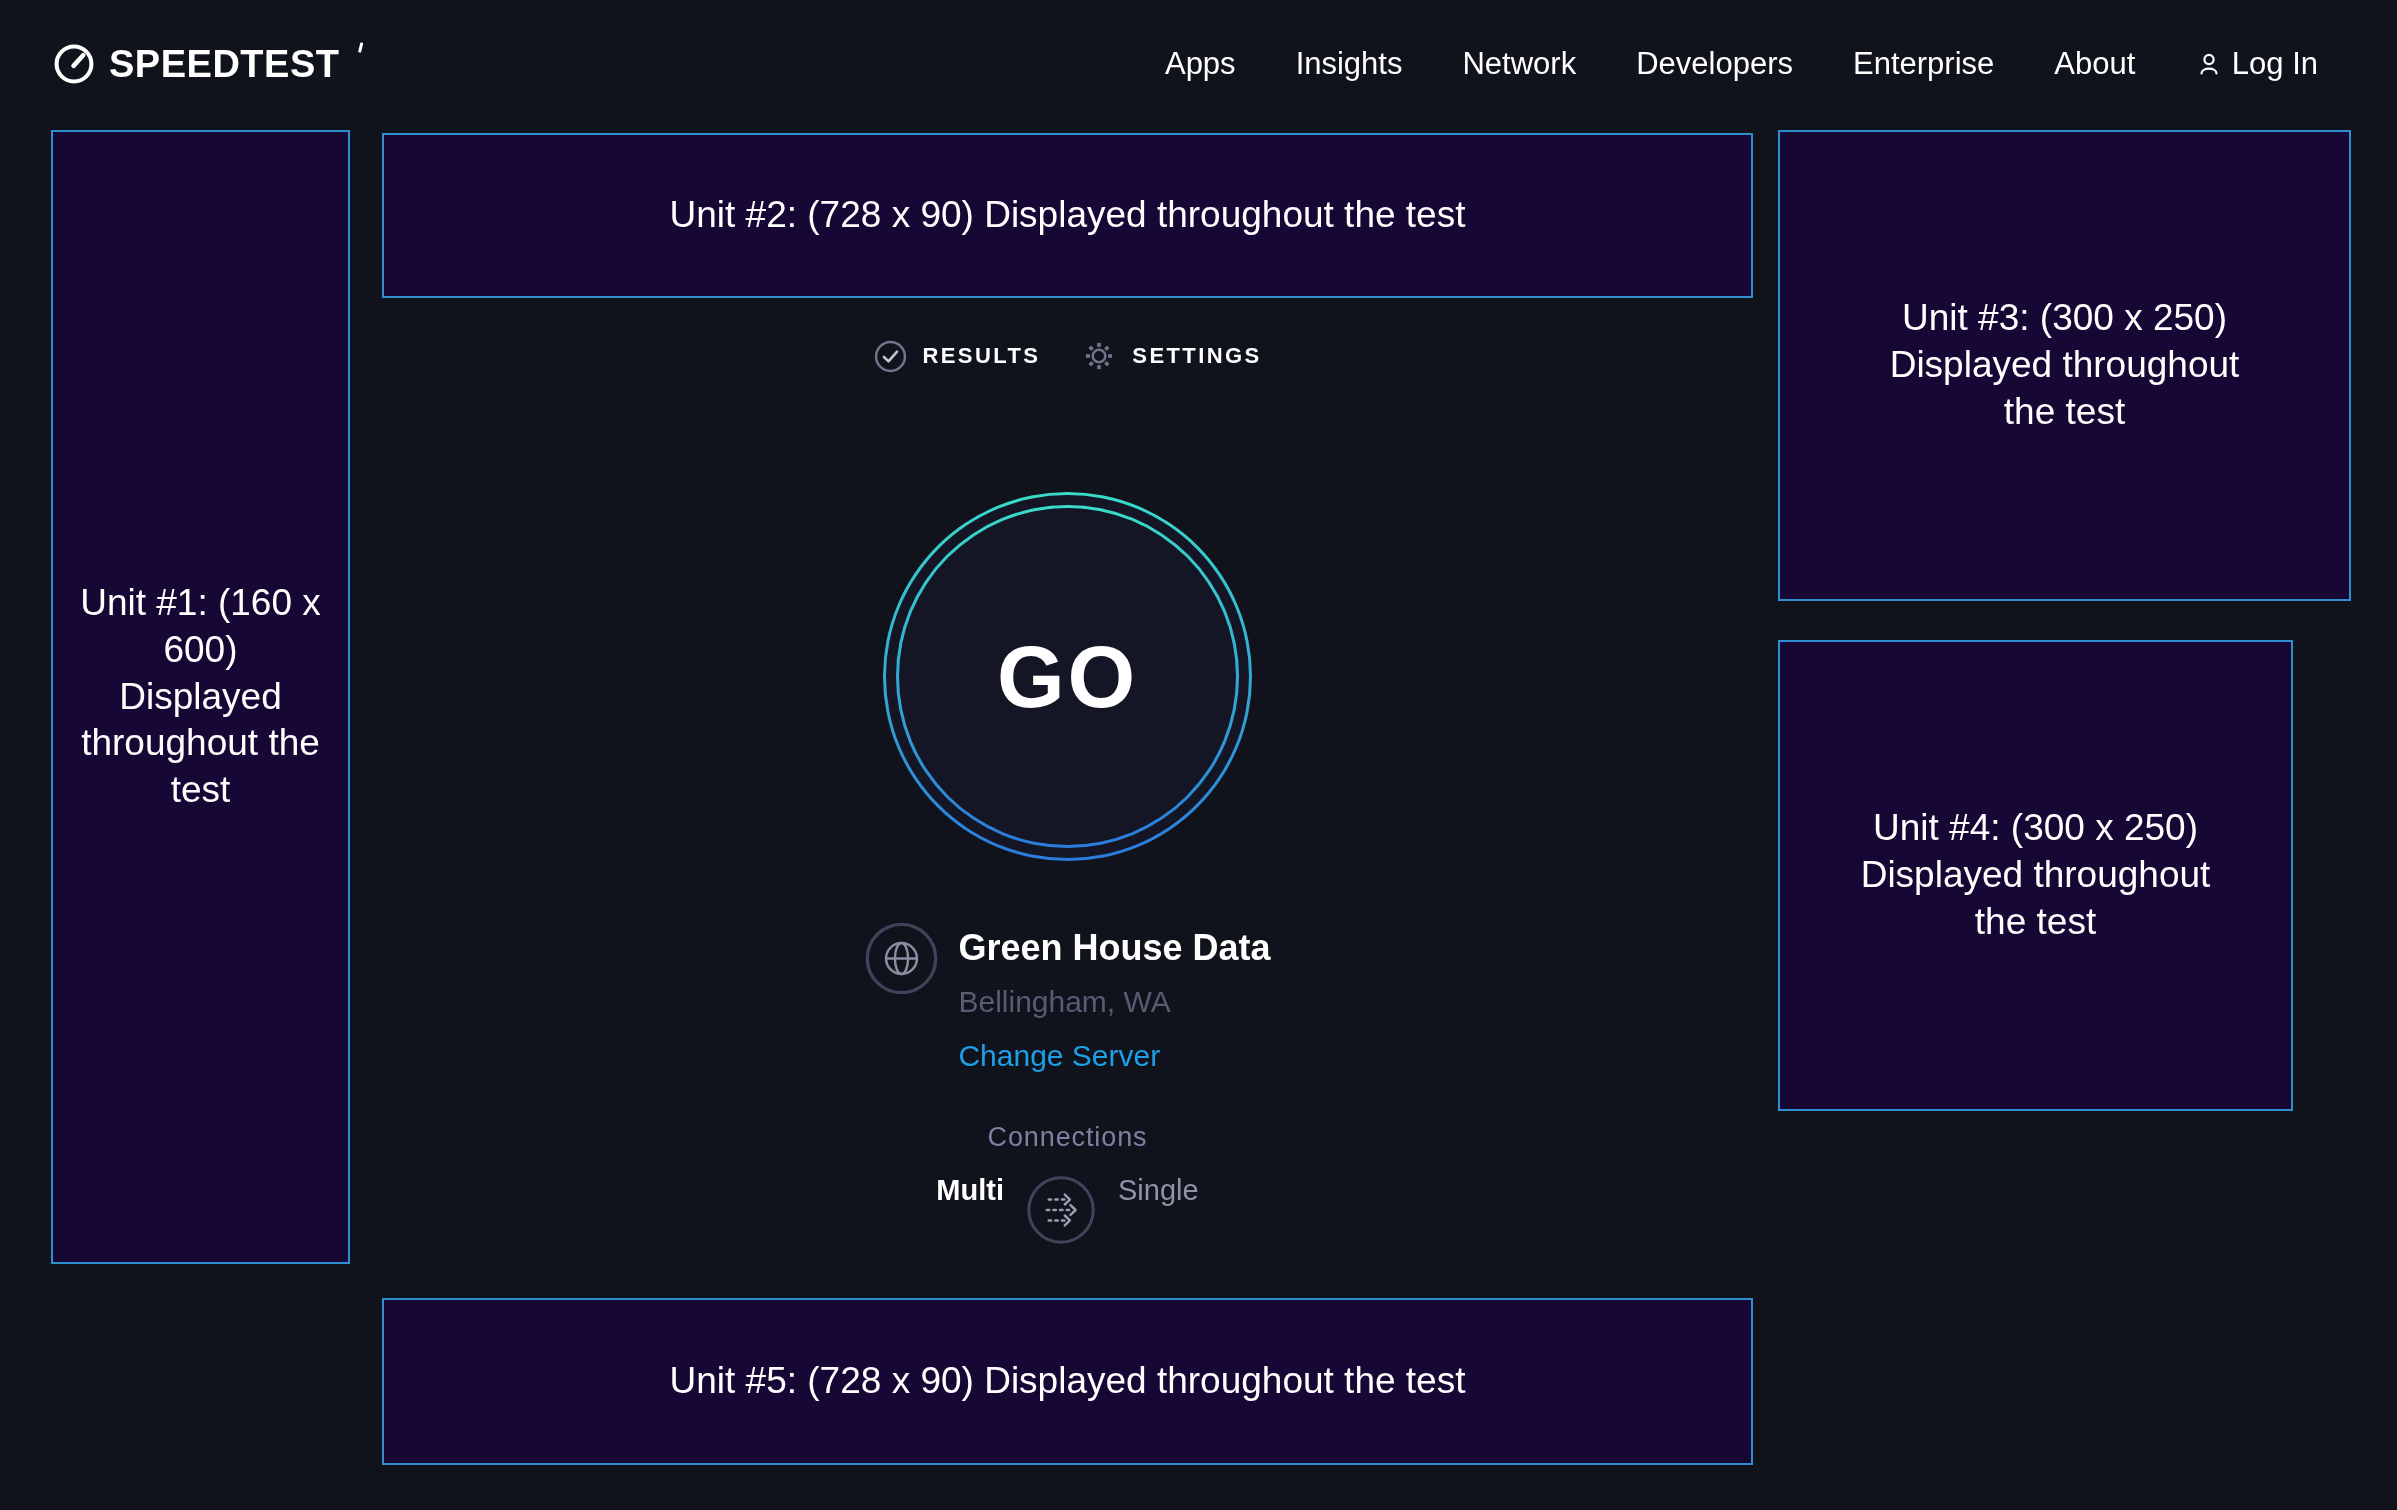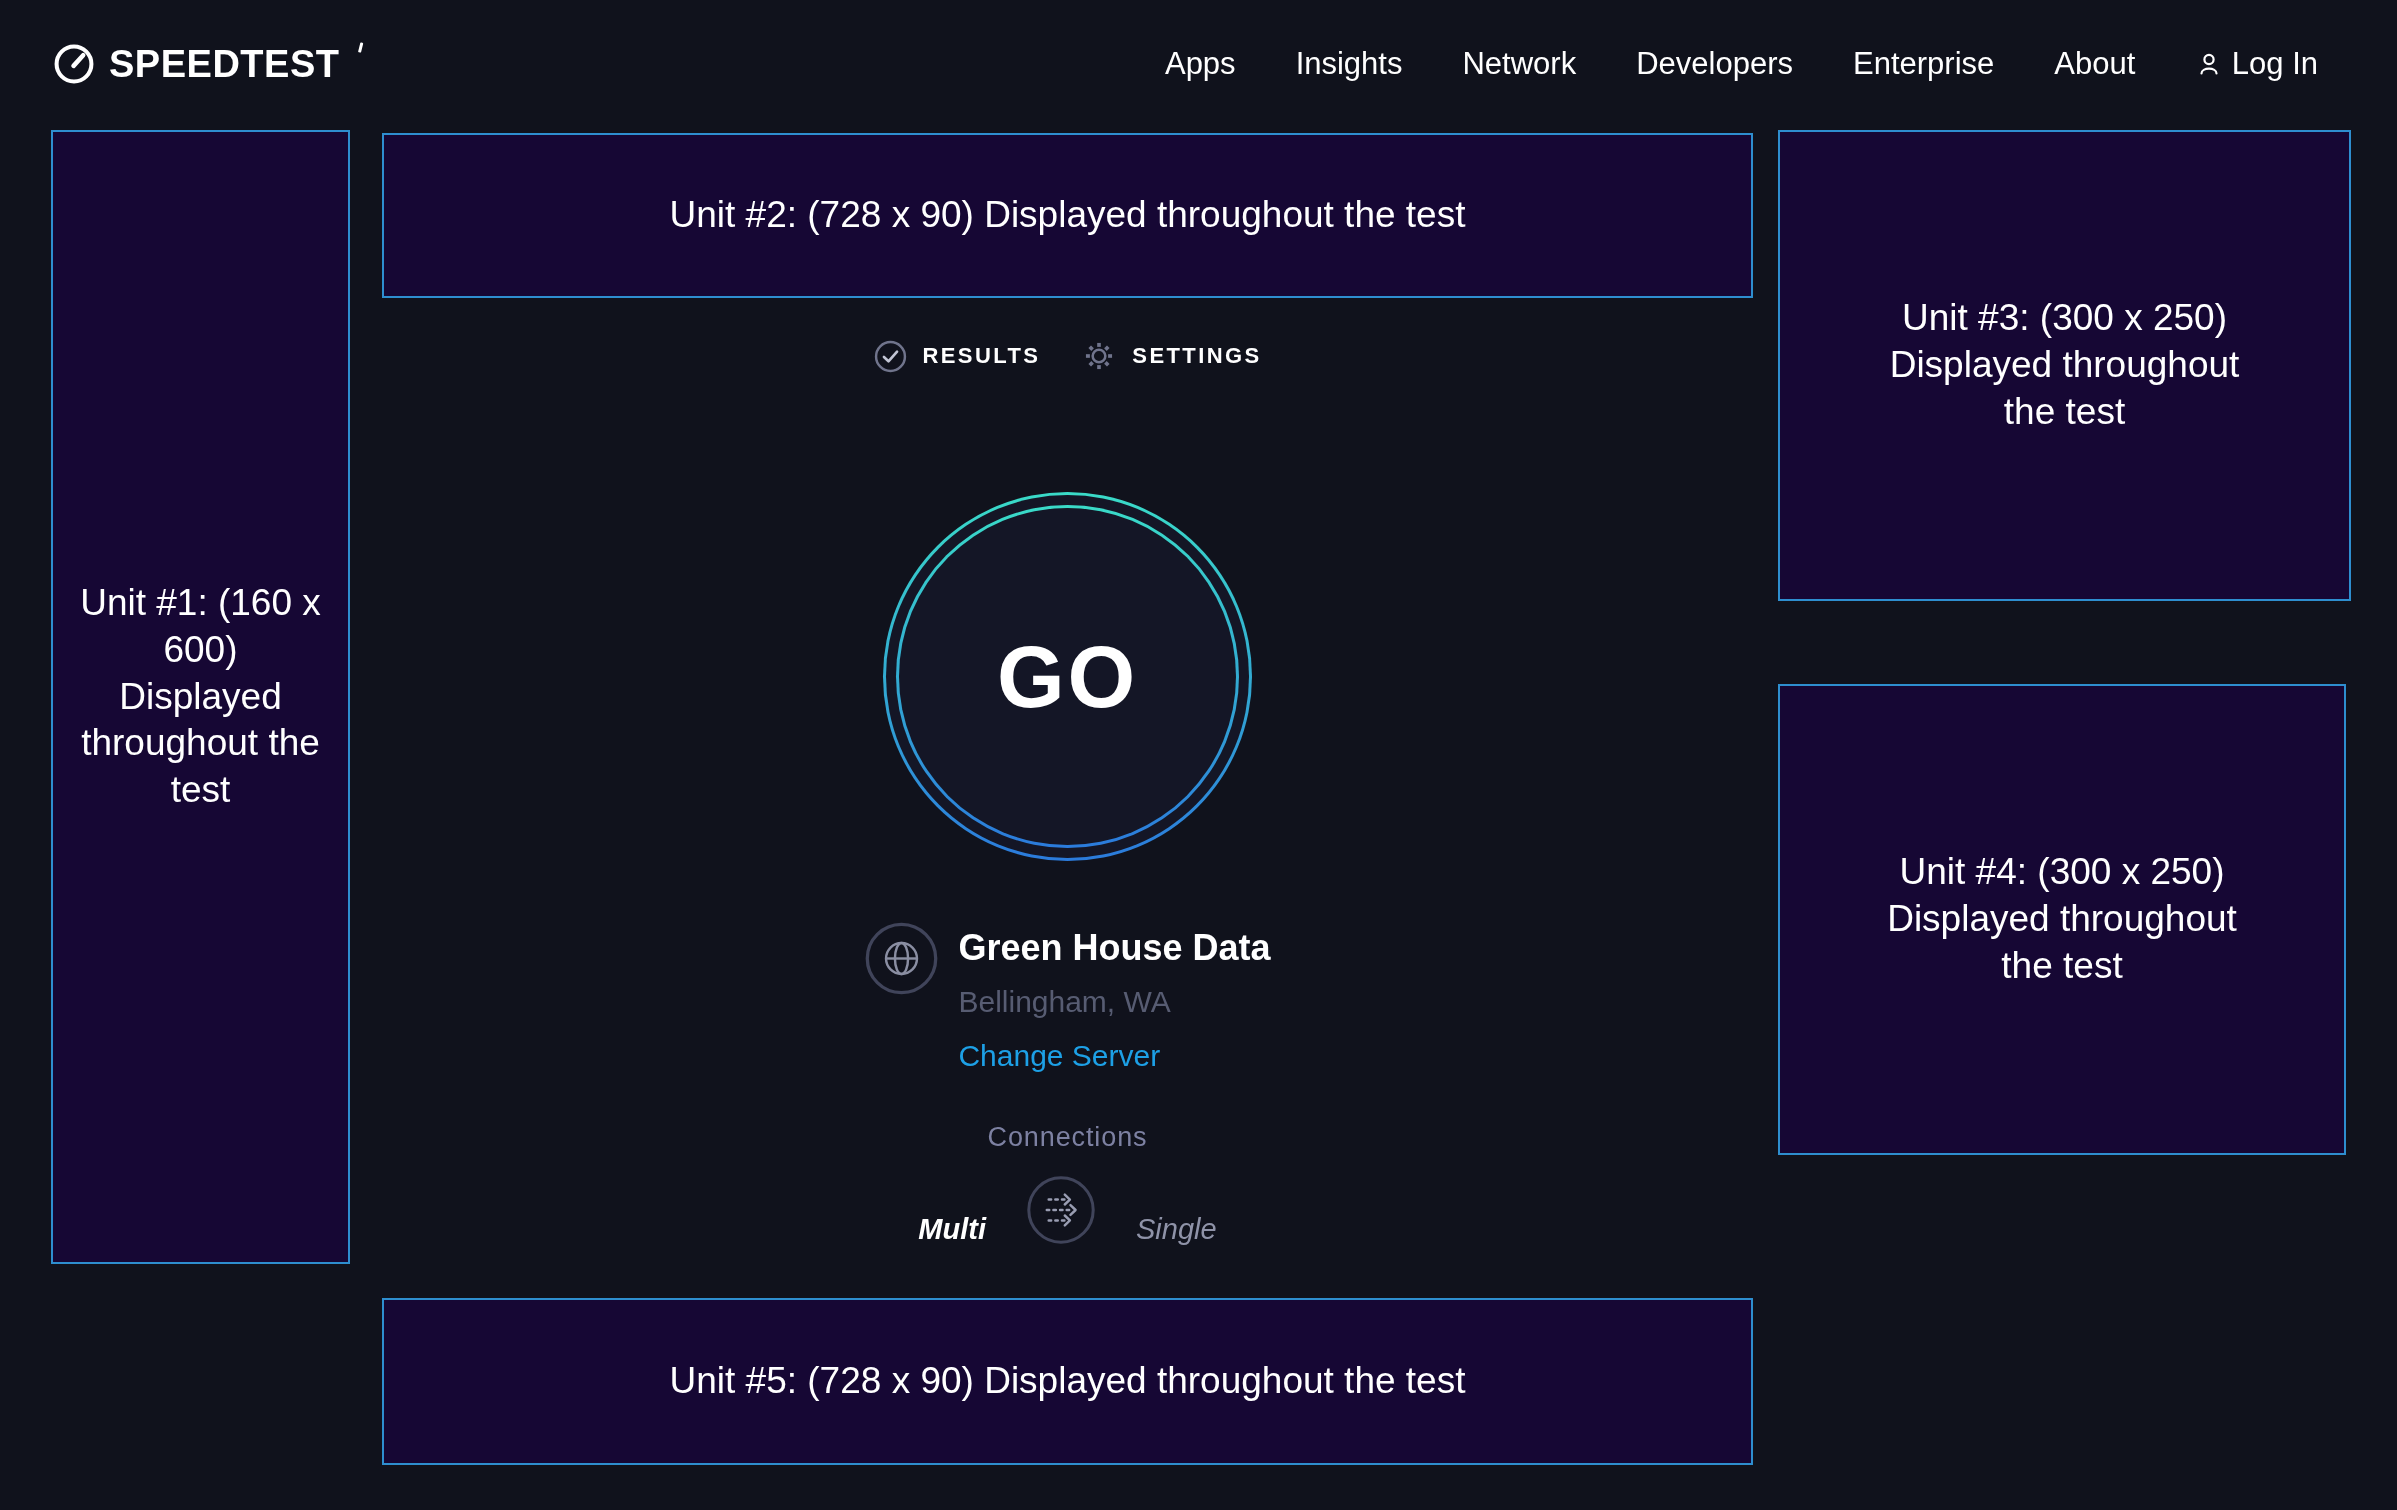--- a/index.html
+++ b/index.html
@@ -24,21 +24,21 @@
   
   .ad{
     position:absolute;box-sizing:border-box;
     border:2.8px solid #2e8ecf;background:#160734;
     display:flex;align-items:center;justify-content:center;
     color:#ffffff;font-size:37px;line-height:1.27;text-align:center;cursor:pointer;
   }
   .ad-1{left:51px;top:130px;width:299px;height:1134px;}
   .ad-2{left:382px;top:133px;width:1371px;height:165px;}
   .ad-3{left:1778px;top:130px;width:573px;height:471px;}
-  .ad-4{left:1778px;top:640px;width:568px;height:471px;margin-top:44px;}
+  .ad-4{left:1778px;top:640px;width:515px;height:471px;}
   .ad-5{left:382px;top:1298px;width:1371px;height:167px;}
   .ad-1 .ad-text{max-width:245px;}
   .ad-3 .ad-text,.ad-4 .ad-text{max-width:405px;}
   
   .center-col{position:absolute;left:382px;top:0;width:1371px;height:1510px;}
   .tabs{position:absolute;top:337px;left:0;width:100%;display:flex;justify-content:center;align-items:center;gap:40px;}
   .tab{display:flex;align-items:center;gap:14px;cursor:pointer;}
   .tab-label{color:#ffffff;font-size:22px;font-weight:700;letter-spacing:2.4px;}
   
   .go-wrap{position:absolute;top:492px;left:501px;width:369px;height:369px;cursor:pointer;}
@@ -63,21 +63,21 @@
     filter:blur(0.6px);opacity:.85;
   }
   .server-block{display:flex;align-items:flex-start;gap:19px;}
   .server-text{display:flex;flex-direction:column;align-items:flex-start;padding-top:5.6px;}
   .server-name{color:#ffffff;font-size:36px;font-weight:600;}
   .server-loc{color:#575c72;font-size:30px;margin-top:16px;}
   .change-link{color:#1da0e6;font-size:30px;font-weight:500;margin-top:20px;cursor:pointer;text-decoration:none;}
   
   .connections{position:absolute;top:1122px;left:0;width:100%;text-align:center;}
   .conn-label{color:#7d81a2;font-size:27px;letter-spacing:0.9px;}
-  .conn-toggle{margin-top:21px;display:flex;align-items:flex-end;justify-content:center;gap:39px;font-style:italic;}
+  .conn-toggle{margin-top:21px;display:flex;align-items:flex-start;justify-content:center;gap:21px;}
   .conn-multi{color:#ffffff;font-size:29px;font-weight:600;cursor:pointer;}
   .conn-single{color:#8f93a8;font-size:29px;font-weight:400;cursor:pointer;}
   svg{display:block;}
 </style>
 </head>
 <body>
 
 <div id="app">
 
   <div class="header">

